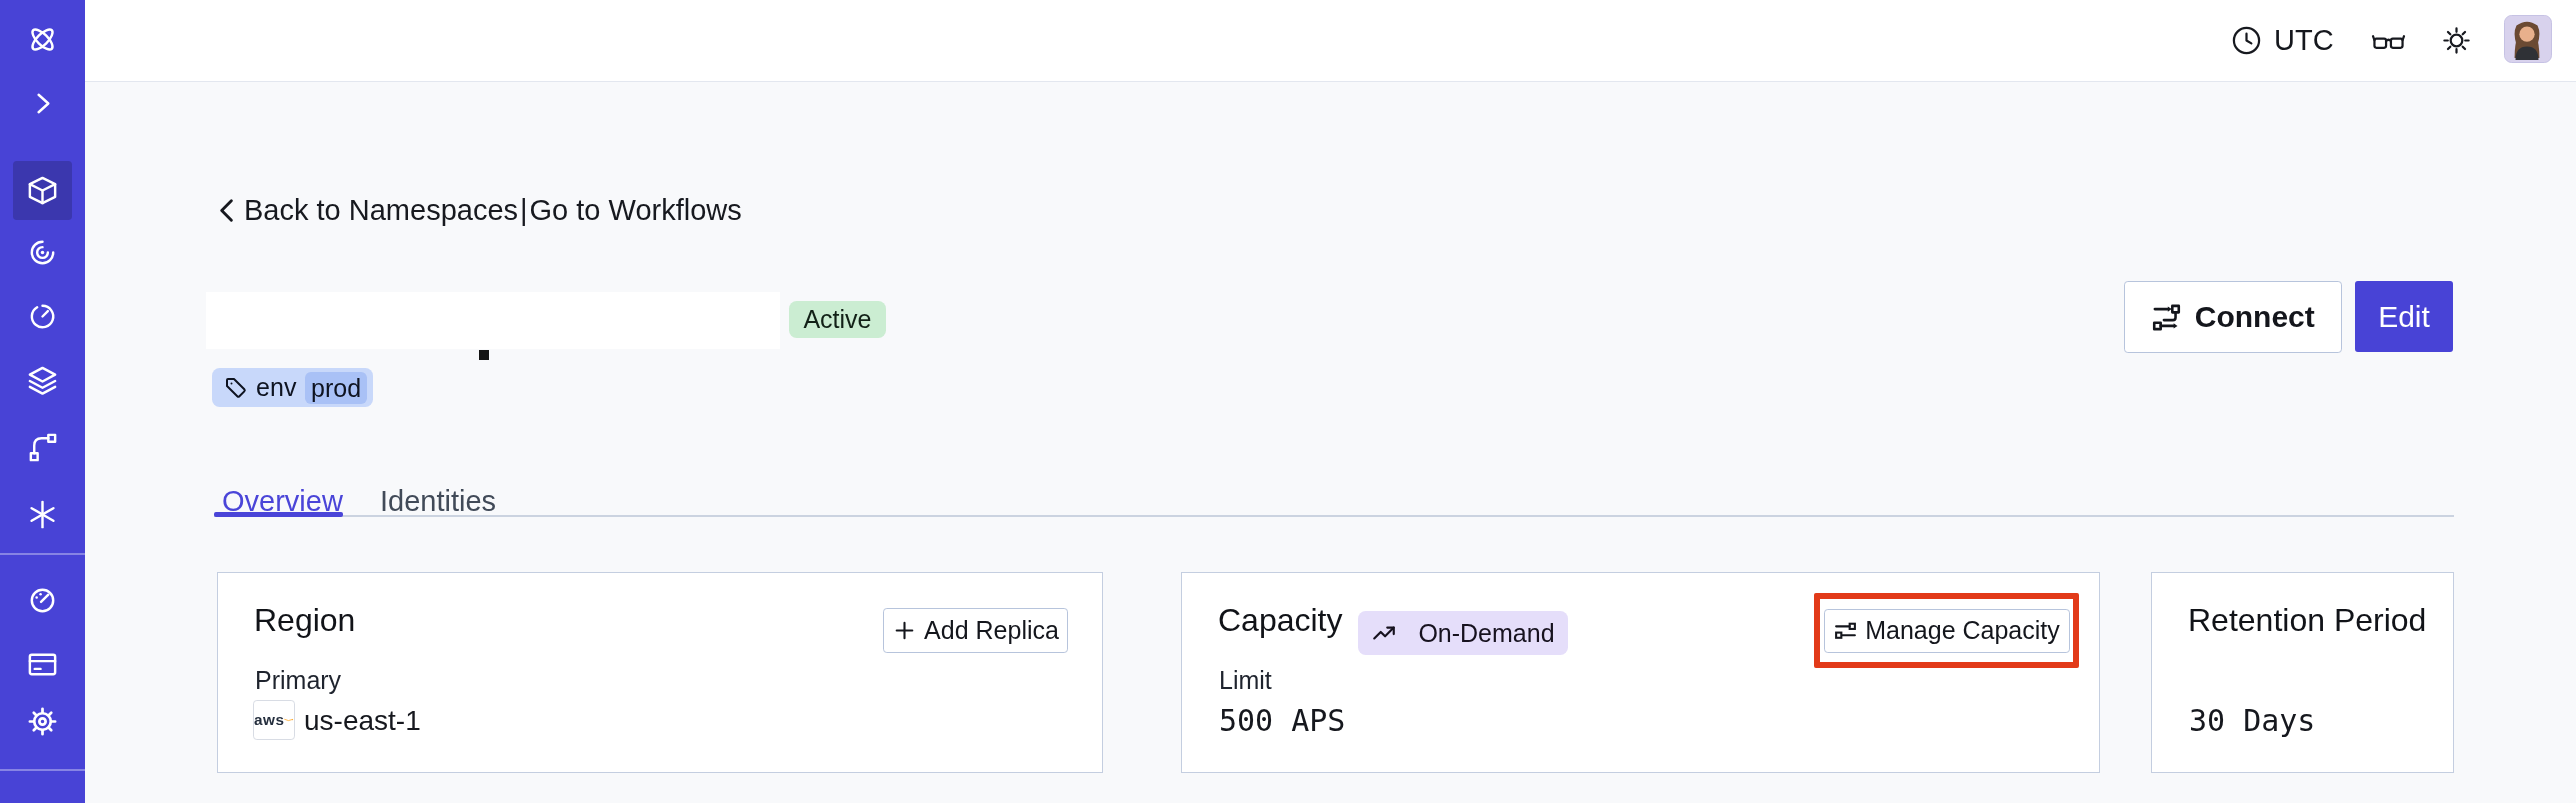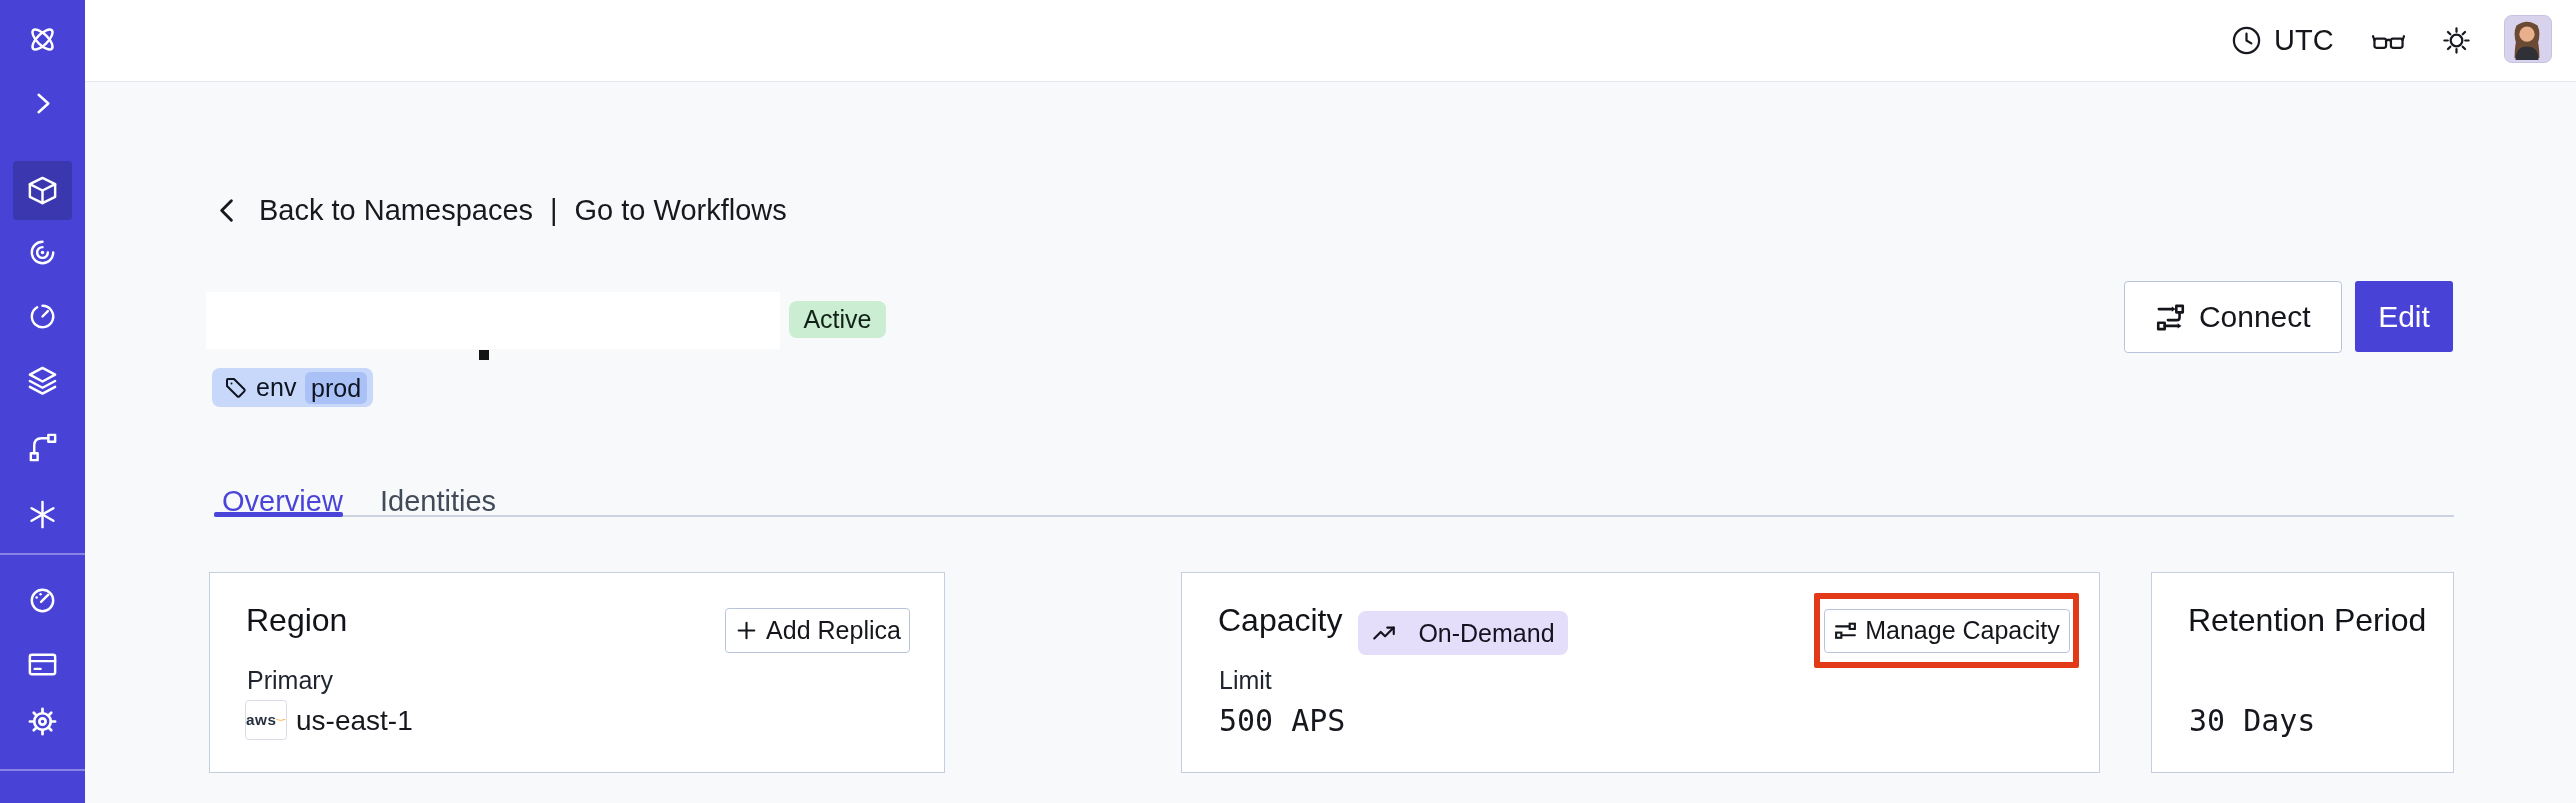--- a/index.html
+++ b/index.html
@@ -15,37 +15,37 @@
 
   
   .topbar{position:absolute;left:85px;top:0;width:2491px;height:81px;background:#fff;border-bottom:1.9px solid #E3E7EF;z-index:5;}
   .ticon{width:31px;height:31px;stroke:#17191F;fill:none;stroke-width:2.3;stroke-linecap:round;stroke-linejoin:round;}
   .utc{position:absolute;left:2189px;top:23px;font-size:29px;line-height:35px;color:#15171D;}
   .avatar{position:absolute;left:2419px;top:15.3px;width:48px;height:48px;border-radius:7.7px;border:1.9px solid #C6C2E4;overflow:hidden;background:#D8D2ED;box-sizing:border-box;}
 
   
   .content{position:absolute;left:85px;top:82px;width:2491px;height:721px;}
 
-  .crumb{position:absolute;left:128px;top:112px;display:flex;align-items:center;gap:17px;font-size:29px;color:#17191F;}
+  .crumb{position:absolute;left:128px;top:112px;display:flex;align-items:center;gap:2px;font-size:29px;color:#17191F;}
   .crumb a{color:#17191F;text-decoration:none;}
   .cicon{width:29px;height:29px;stroke:#17191F;fill:none;stroke-width:3;stroke-linecap:round;stroke-linejoin:round;}
 
   .title-redacted{position:absolute;left:121px;top:210px;width:574px;height:57px;background:#FFFFFF;}
   .title-dot{position:absolute;left:394px;top:268px;width:9.6px;height:9.6px;background:#141414;}
 
   .badge-active{position:absolute;left:704px;top:219px;height:37px;line-height:37px;padding:0 14.4px;border-radius:7.7px;
     background:#CBEDD2;color:#122117;font-size:25px;font-weight:500;}
 
   .tag{position:absolute;left:127px;top:286px;height:39px;display:flex;align-items:center;gap:8.6px;background:#C8D8FA;
     border-radius:7.7px;padding:0 5.8px 0 11.5px;font-size:25px;color:#0E1320;}
   .tag .chip{background:#A9C1F6;border-radius:5.8px;height:32px;line-height:32px;padding:0 6px;}
   .tagicon{width:24px;height:24px;stroke:#0E1320;fill:none;stroke-width:2;stroke-linecap:round;stroke-linejoin:round;}
 
   .btn{box-sizing:border-box;display:flex;align-items:center;justify-content:center;gap:12.5px;background:#fff;
-    border:1.9px solid #B7C4DC;border-radius:3.8px;color:#14161C;cursor:pointer;font-family:inherit;}
+    border:1.9px solid #B7C4DC;border-radius:3.8px;color:#14161C;cursor:pointer;font-family:inherit;font-weight:bold;}
   .btn-connect{position:absolute;left:2039px;top:199px;width:218px;height:72px;font-size:30px;}
   .btn-edit{position:absolute;left:2270px;top:199px;width:98px;height:71px;background:#4843D6;border:none;border-radius:2.9px;
     color:#fff;font-size:30px;display:flex;align-items:center;justify-content:center;cursor:pointer;font-family:inherit;}
   .bicon{width:31px;height:31px;stroke:#14161C;fill:none;stroke-width:2;stroke-linecap:round;stroke-linejoin:round;}
 
   .tab{position:absolute;top:403px;font-size:29px;cursor:pointer;}
   .tab.active{color:#4A45D8;font-weight:500;}
   .tab.inactive{color:#414A58;}
   .tab-underline{position:absolute;left:129px;top:430px;width:129px;height:4.8px;background:#4A45D8;border-radius:1.9px;z-index:2;}
   .tab-rule{position:absolute;left:129px;top:433px;width:2240px;height:1.9px;background:#CBD3E0;}
@@ -222,21 +222,21 @@
     </button>
     <button class="btn-edit">
       <span>Edit</span>
     </button>
 
     <div class="tab active" style="left:137px">Overview</div>
     <div class="tab inactive" style="left:295px">Identities</div>
     <div class="tab-underline"></div>
     <div class="tab-rule"></div>
 
-    <section class="card" style="left:124px;width:736px">
+    <section class="card" style="left:132px;width:886px">
       <div class="card-title">Region</div>
       <button class="btn-sm" style="position:absolute;right:34px;top:35px;width:185px;height:45px">
         <svg class="bicon" style="width:25px;height:25px" viewBox="0 0 24 24">
           <path d="M12 4.5 V19.5 M4.5 12 H19.5"></path>
         </svg>
         <span>Add Replica</span>
       </button>
       <div class="card-label">Primary</div>
       <div class="aws-badge">
         <span class="aws-text">aws</span>

